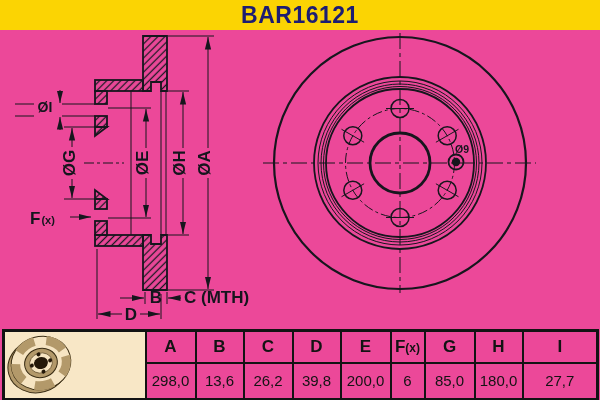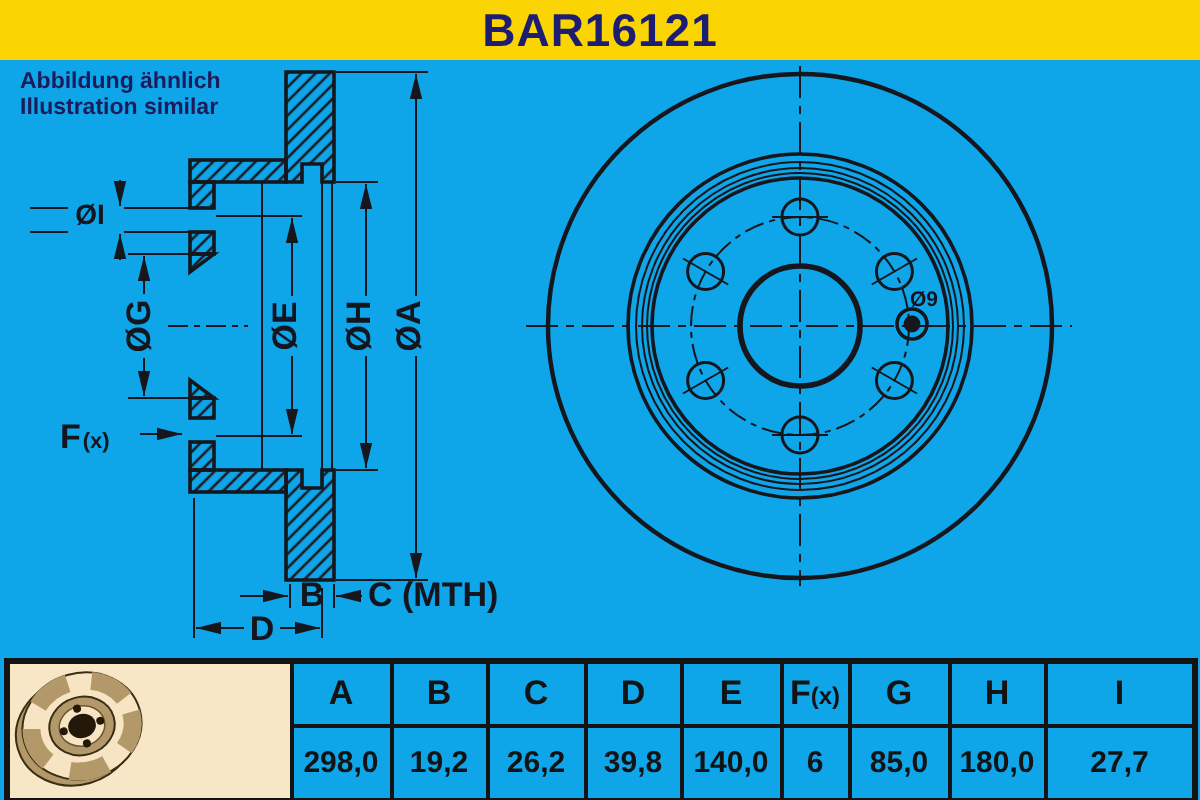--- a/index.html
+++ b/index.html
@@ -1,48 +1,44 @@
 <!DOCTYPE html>
 <html><head>
 <meta charset="utf-8">
 <style>
   html,body{margin:0;padding:0;background:#888;}
-  .stage{position:relative;width:600px;height:400px;background:#0ea5e9;overflow:hidden;
+  .stage{position:relative;width:600px;height:400px;background:#ec4899;overflow:hidden;
          font-family:"Liberation Sans",sans-serif;}
   .band{position:absolute;top:0;left:0;width:600px;height:30px;background:#fbd403;}
   .title{width:100%;text-align:center;line-height:31px;font-size:23px;font-weight:bold;
          color:#1d1d72;letter-spacing:.5px;}
   .note{position:absolute;left:10px;top:35px;font-size:11.5px;font-weight:bold;
         color:#1c1c5a;line-height:13px;}
   svg text{fill:#15151d;font-family:"Liberation Sans",sans-serif;font-weight:bold;}
   .drawing{position:absolute;left:0;top:0;}
   table.dim{position:absolute;left:2px;top:329px;border-collapse:collapse;table-layout:fixed;
             width:595px;background:transparent;}
   table.dim td{border:2px solid #131313;text-align:center;vertical-align:middle;
                color:#131313;padding:0;}
   table.dim{border:3px solid #131313;}
   td.hd{height:29px;font-size:17px;font-weight:bold;}
-  td.val{height:33px;font-size:15px;font-weight:bold;margin-top:32px;}
+  td.val{height:33px;font-size:15px;font-weight:normal;margin-top:32px;}
   td.iconcell{background:#f8e7c6;}
   .fx-sub{font-size:12px;font-weight:bold;}
   .fx-sub2{font-size:11px;font-weight:bold;}
 </style>
 </head>
 <body>
 
 <div class="stage">
 
   <div class="band">
     <div class="title">BAR16121</div>
   </div>
 
-  <div class="note">
-    <div>Abbildung ähnlich</div>
-    <div>Illustration similar</div>
-  </div>
 
   <svg class="drawing" width="600" height="330" viewBox="0 0 600 330">
     <defs>
       <pattern id="hatch" patternUnits="userSpaceOnUse" width="5" height="5" patternTransform="rotate(45)">
         <line x1="2.5" y1="0" x2="2.5" y2="5" stroke="#1a1a22" stroke-width="1.3"></line>
       </pattern>
       <marker id="ah" markerUnits="userSpaceOnUse" markerWidth="13" markerHeight="8" refX="12.5" refY="4" orient="auto">
         <path d="M0,0.9 L12.5,4 L0,7.1 Z" fill="#16161d"></path>
       </marker>
     </defs>
@@ -205,24 +201,24 @@
       <td class="hd">C</td>
       <td class="hd">D</td>
       <td class="hd">E</td>
       <td class="hd"><span>F</span><span class="fx-sub">(x)</span></td>
       <td class="hd">G</td>
       <td class="hd">H</td>
       <td class="hd">I</td>
     </tr>
     <tr>
       <td class="val">298,0</td>
-      <td class="val">19,2</td>
+      <td class="val">13,6</td>
       <td class="val">26,2</td>
       <td class="val">39,8</td>
-      <td class="val">140,0</td>
+      <td class="val">200,0</td>
       <td class="val">6</td>
       <td class="val">85,0</td>
       <td class="val">180,0</td>
       <td class="val">27,7</td>
     </tr>
   </tbody>
     </table>
 </div>
 
 </body></html>

